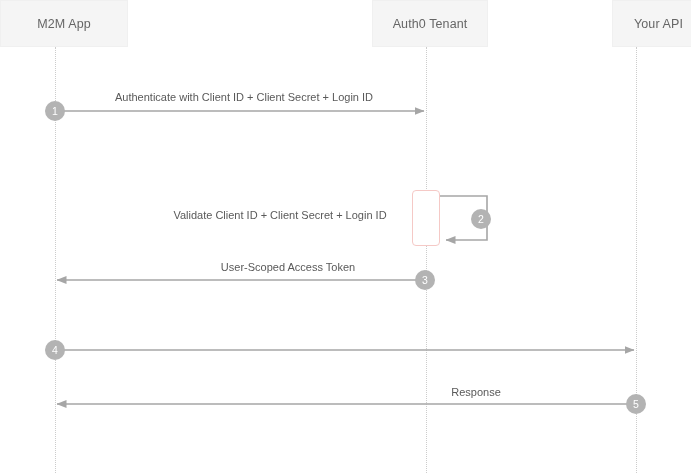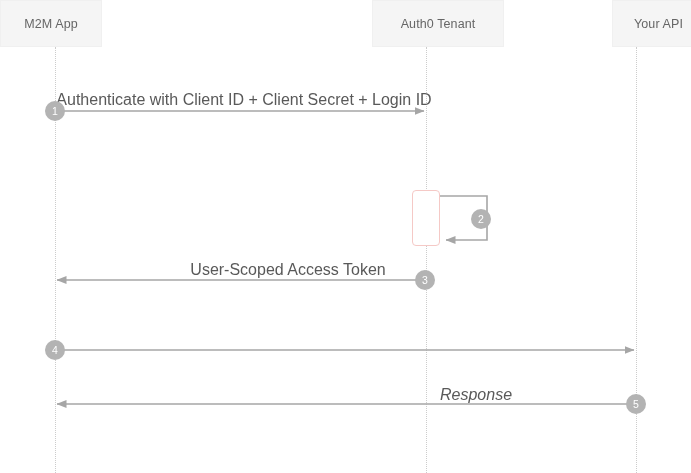--- a/index.html
+++ b/index.html
@@ -33,21 +33,21 @@
     white-space: nowrap;
   }
   .lifeline {
     position: absolute;
     width: 0;
     border-left: 1px dotted #cccccc;
   }
   .msg-label {
     position: absolute;
     color: #595959;
-    font-size: 16px;
+    font-size: 11px;
     white-space: nowrap;
     transform: translateX(-50%);
     text-align: center;
   }
   .badge {
     position: absolute;
     width: 20px;
     height: 20px;
     border-radius: 50%;
     background: #b3b3b3;
@@ -75,25 +75,25 @@
     width: 691px;
     height: 473px;
     pointer-events: none;
   }
 </style>
 </head>
 <body>
 
 <div id="diagram-root">
 
-  <div class="participant-box" style="left:0px; top:0px; width:102px; height:47px;">
+  <div class="participant-box" style="left:0px; top:0px; width:128px; height:47px;">
     <span class="participant-label">M2M App</span>
   </div>
 
-  <div class="participant-box" style="left:372px; top:0px; width:132px; height:47px;">
+  <div class="participant-box" style="left:372px; top:0px; width:116px; height:47px;">
     <span class="participant-label">Auth0 Tenant</span>
   </div>
 
   <div class="participant-box" style="left:612px; top:0px; width:93px; height:47px;">
     <span class="participant-label">Your API</span>
   </div>
 
   <div class="lifeline" style="left:55px; top:47px; height:426px;"></div>
   <div class="lifeline" style="left:426px; top:47px; height:426px;"></div>
   <div class="lifeline" style="left:636px; top:47px; height:426px;"></div>
@@ -115,22 +115,23 @@
     <path d="M440,196 L487,196 L487,240 L446,240" fill="none" stroke="#a6a6a6" stroke-width="1.6" marker-end="url(#arrow-left)"></path>
 
     <line x1="424" y1="280" x2="57" y2="280" stroke="#a6a6a6" stroke-width="1.4" marker-end="url(#arrow-left)"></line>
 
     <line x1="56" y1="350" x2="634" y2="350" stroke="#a6a6a6" stroke-width="1.4" marker-end="url(#arrow-right)"></line>
 
     <line x1="635" y1="404" x2="57" y2="404" stroke="#a6a6a6" stroke-width="1.4" marker-end="url(#arrow-left)"></line>
   </svg>
 
   <div class="msg-label" style="left:244px; top:91px;">Authenticate with Client ID + Client Secret + Login ID</div>
+  <div class="msg-label" style="left:280px; top:209px;">Validate Client ID + Client Secret + Login ID</div>
   <div class="msg-label" style="left:268px; top:261px;margin-left:20px;">User-Scoped Access Token</div>
-  <div class="msg-label" style="left:476px; top:386px;font-style:italic;">Response</div>
+  <div class="msg-label" style="left:476px; top:386px;">Response</div>
 
   <div class="badge" style="left:55px; top:111px;">1</div>
   <div class="badge" style="left:481px; top:219px;">2</div>
   <div class="badge" style="left:425px; top:280px;">3</div>
   <div class="badge" style="left:55px; top:350px;">4</div>
   <div class="badge" style="left:636px; top:404px;">5</div>
 
 </div>
 
 </body></html>

